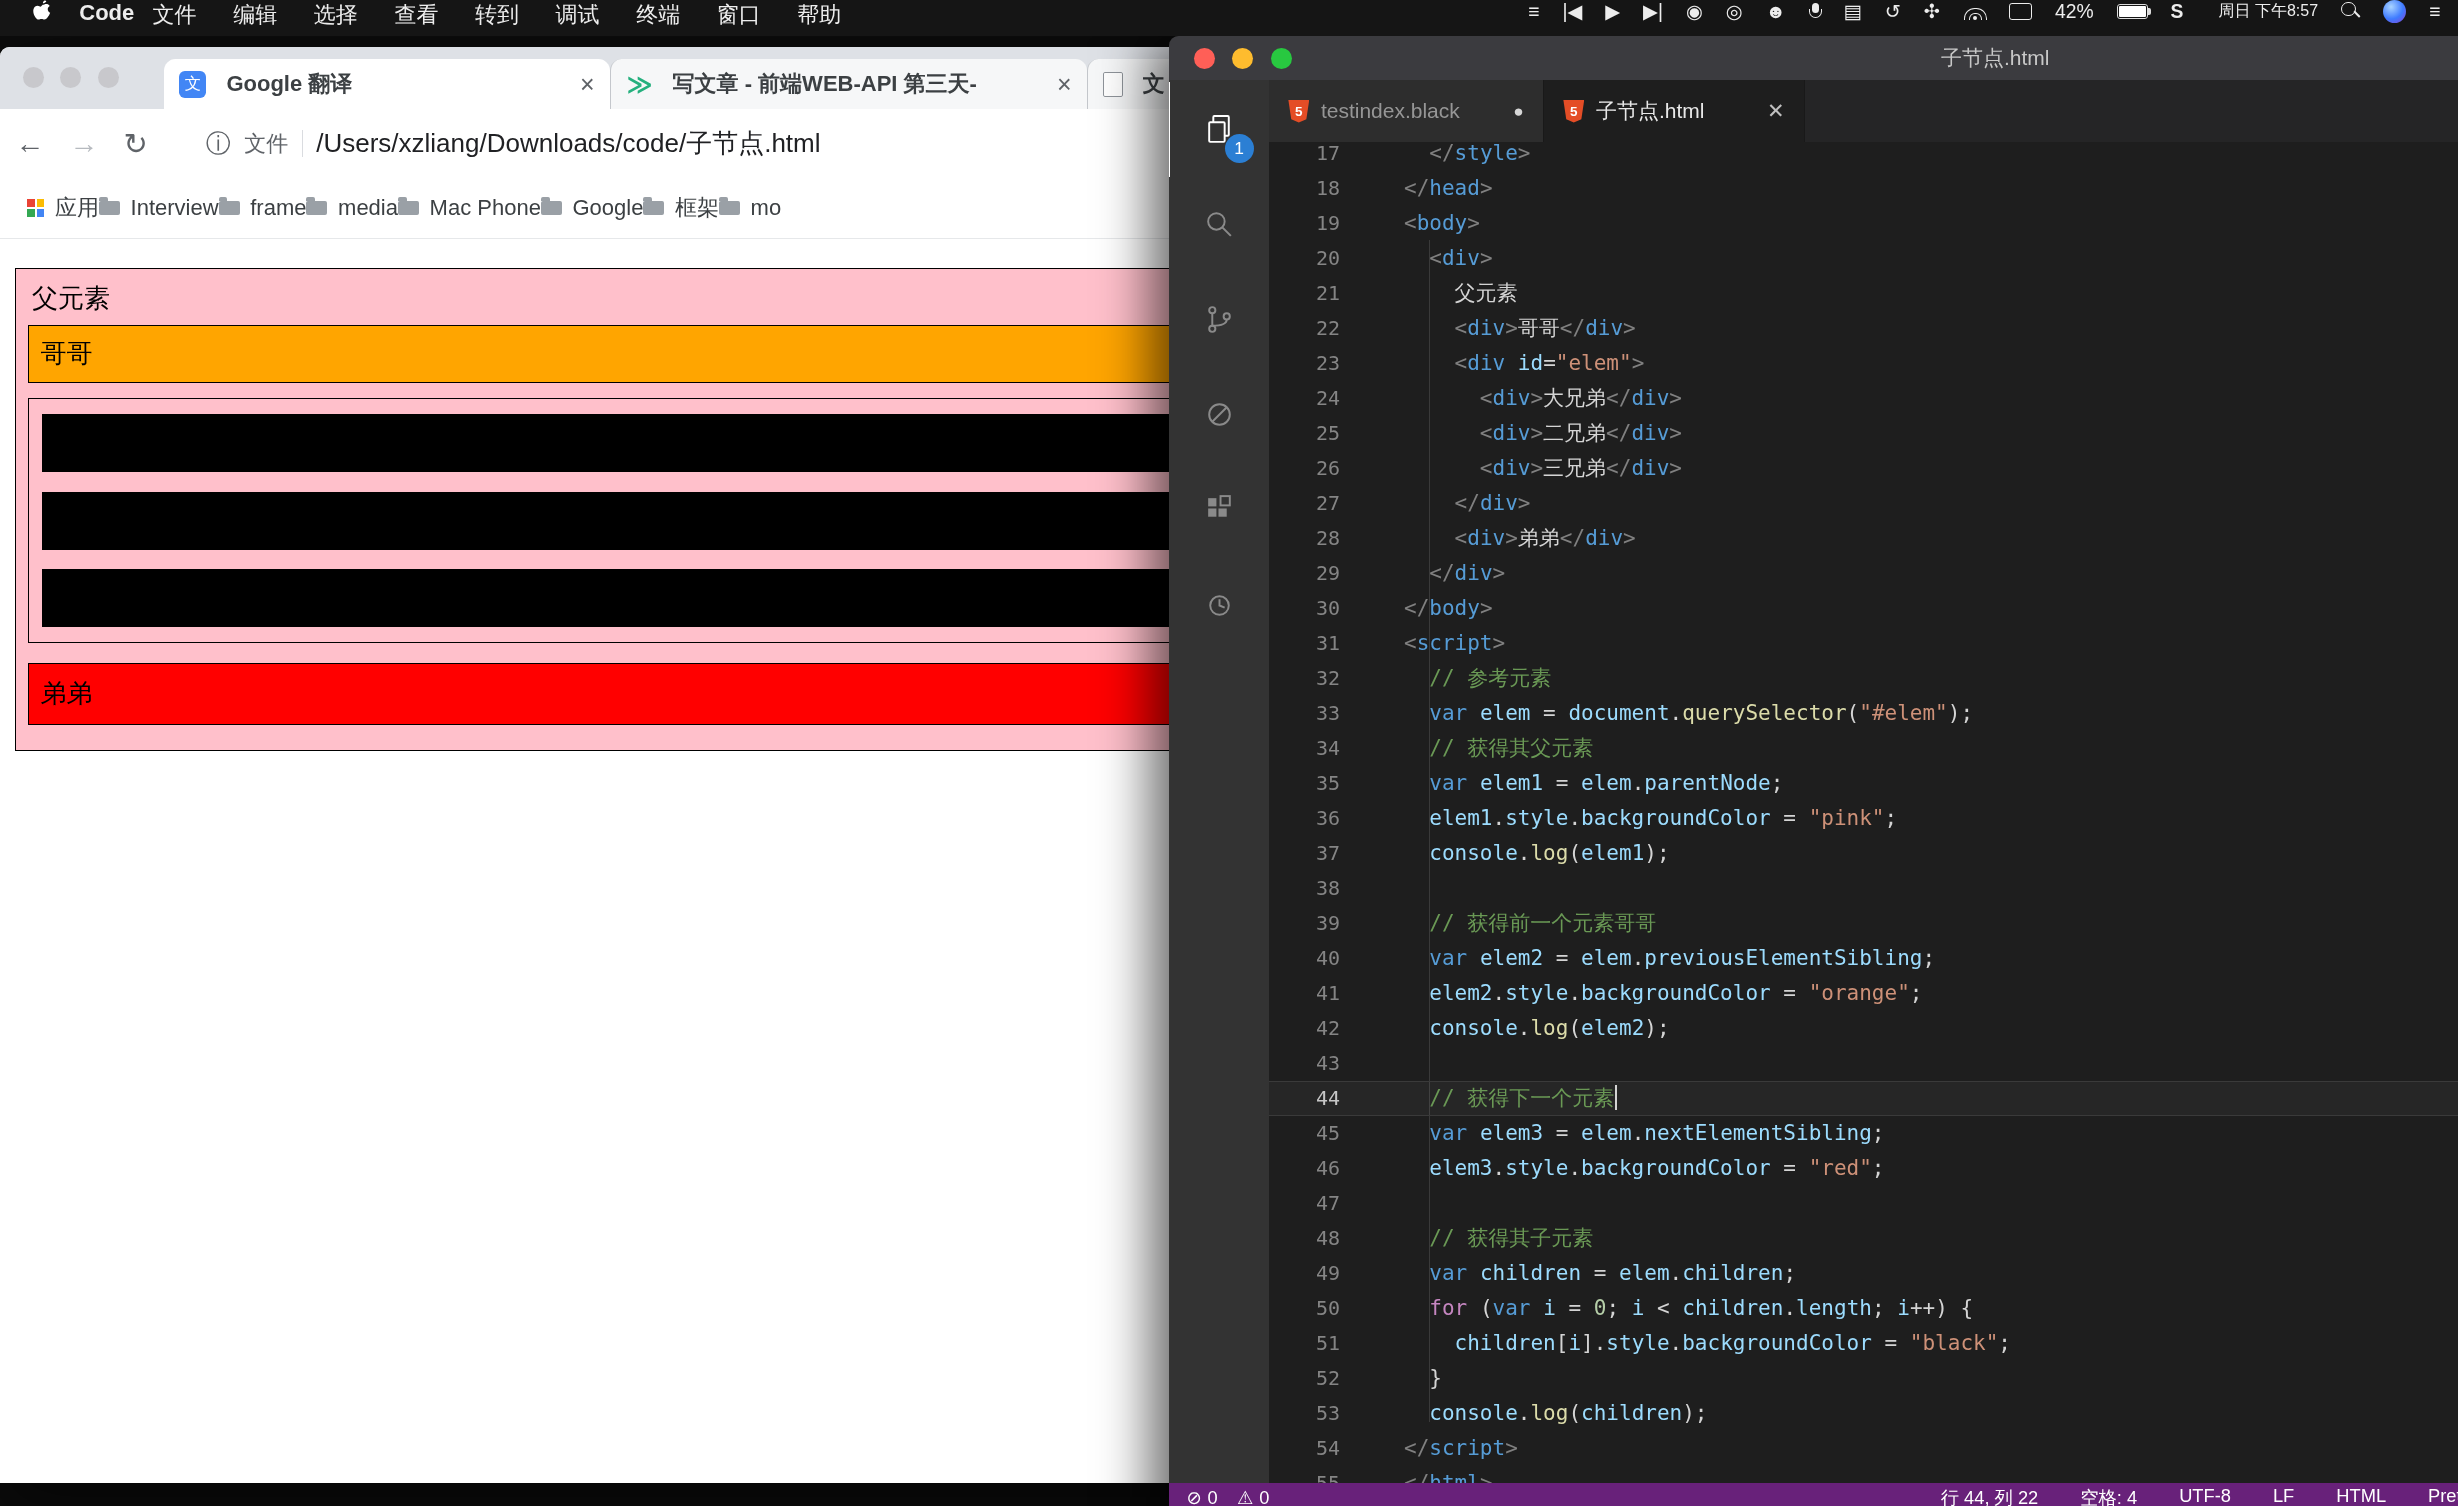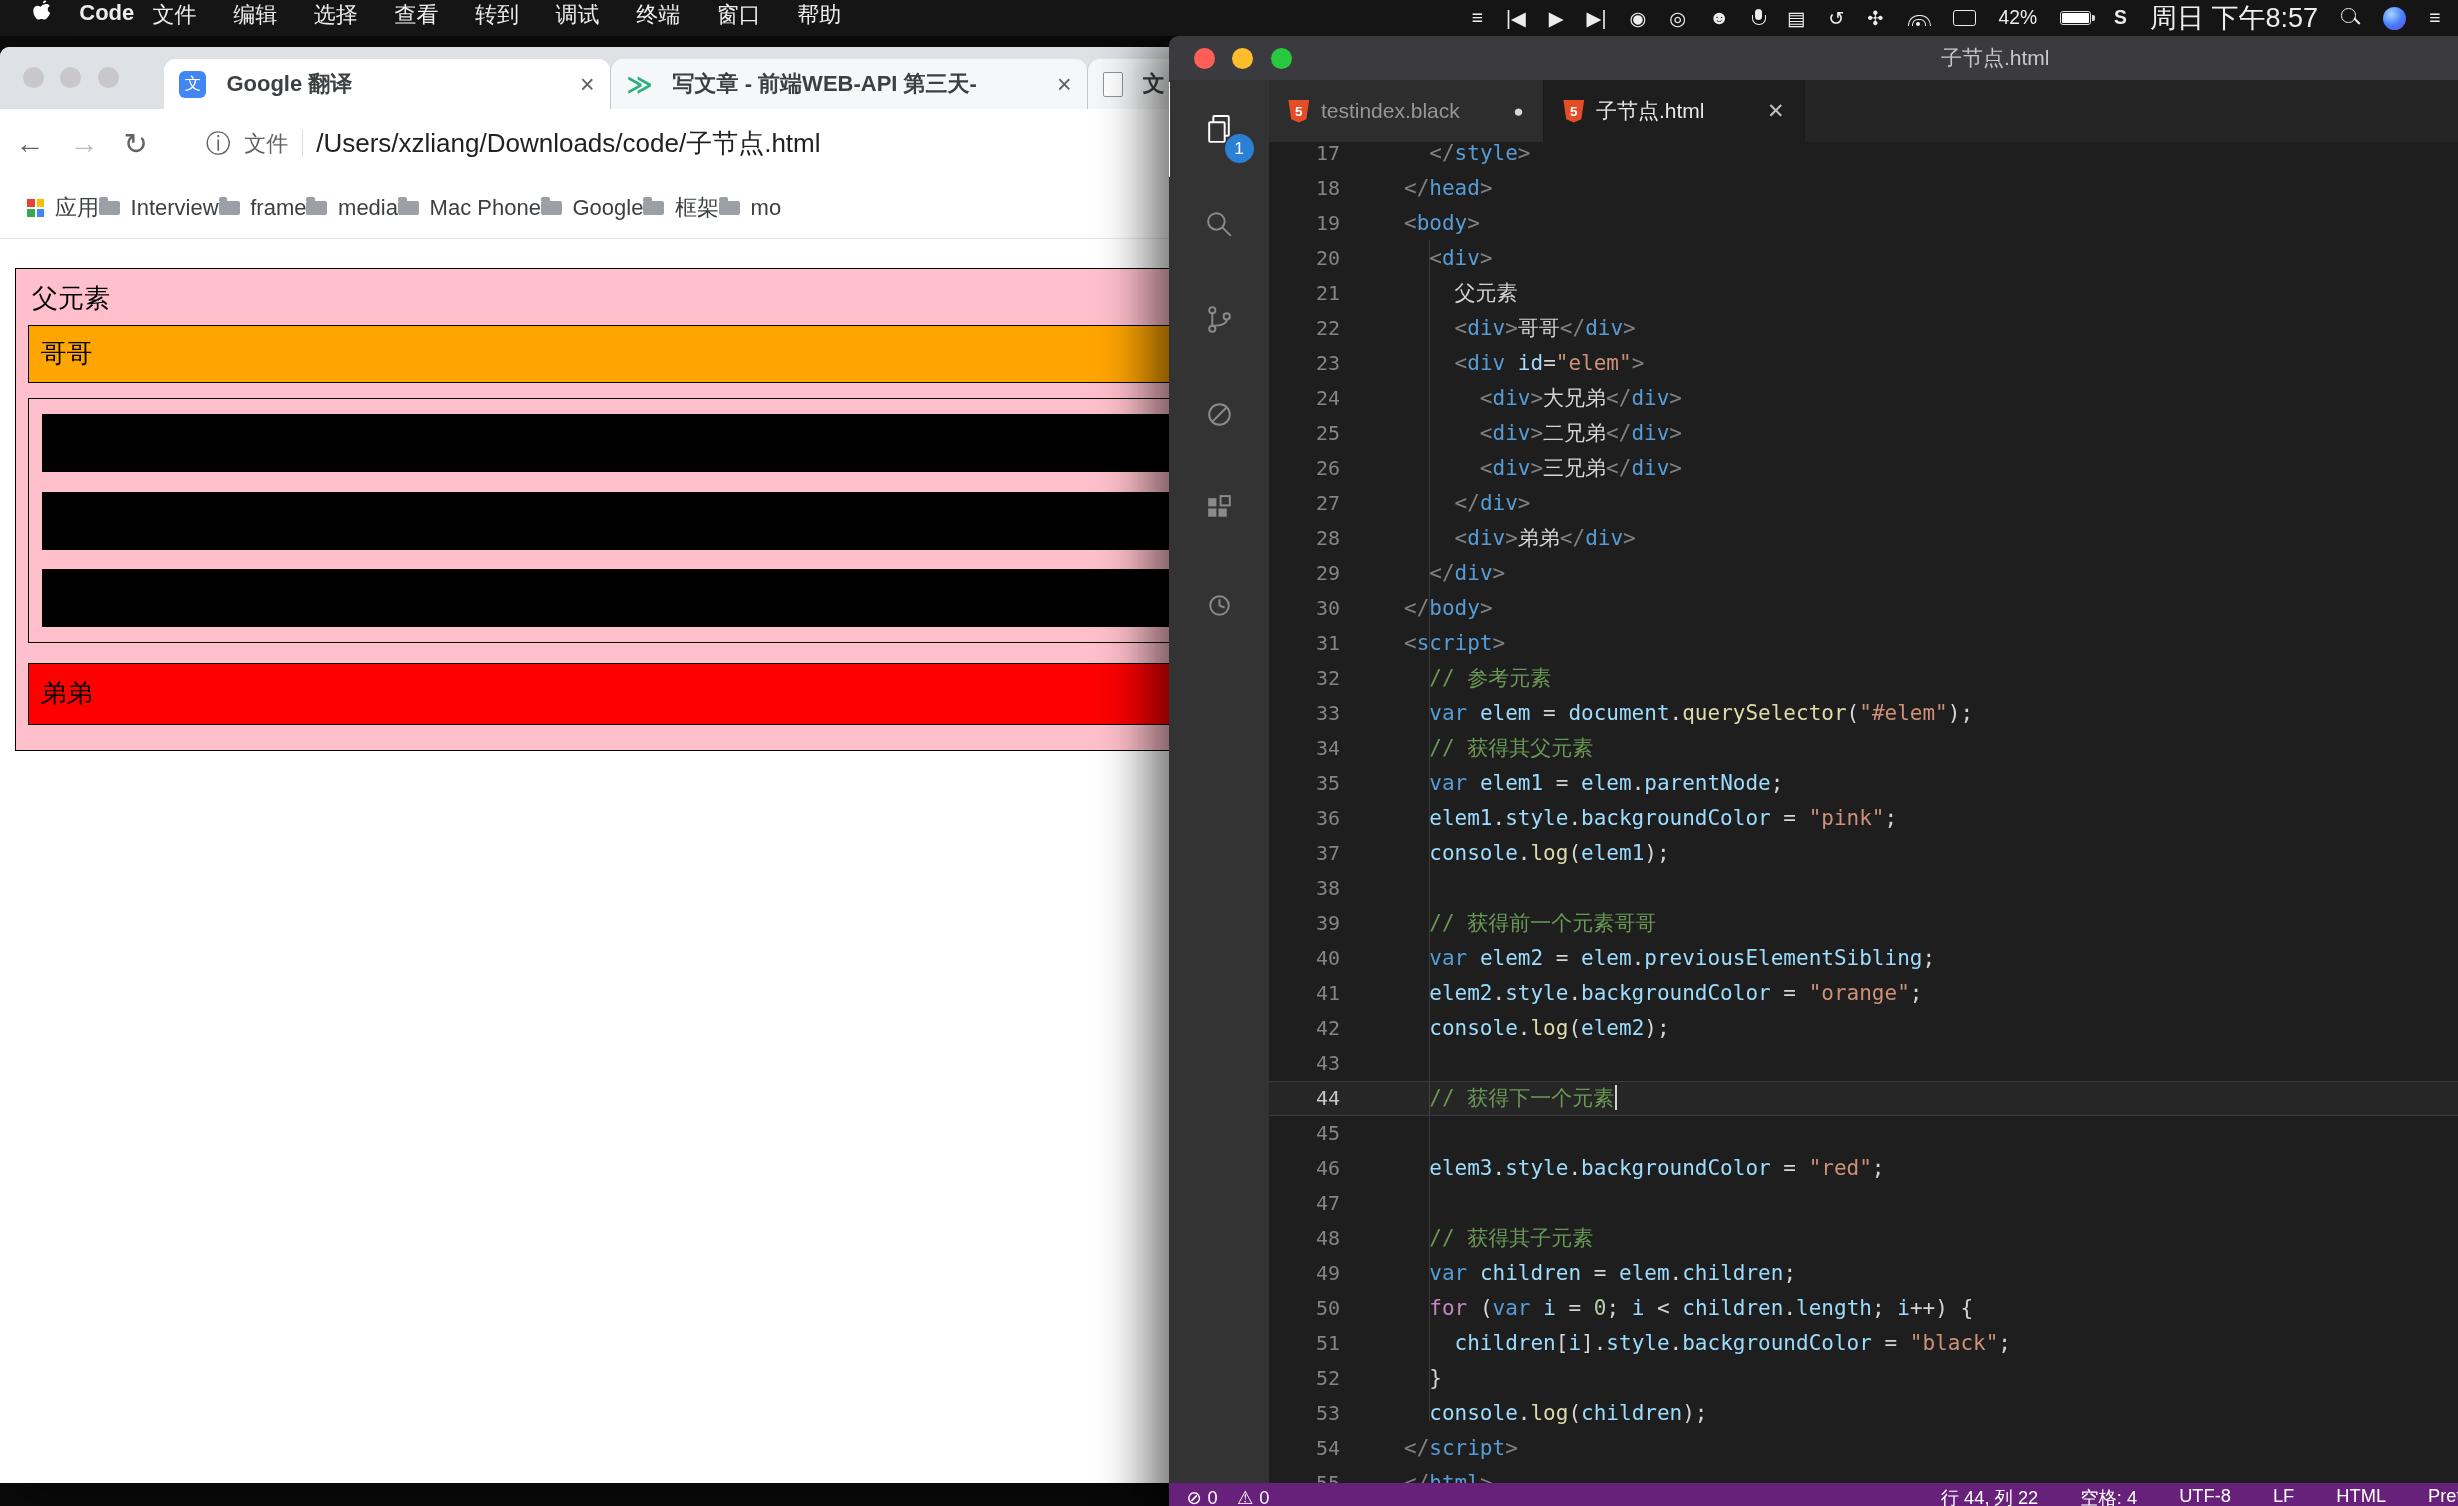--- a/index.html
+++ b/index.html
@@ -20,21 +20,21 @@
   .mic-icon::after { content:""; position:absolute; left:0; top:5.8px; width:11.6px; height:8.7px; border:1.9px solid #ededed; border-top:none; border-radius:0 0 6.8px 6.8px; }
   .wifi-icon { width:23px; height:16.4px; position:relative; display:inline-block; }
   .wifi-icon::before { content:""; position:absolute; bottom:0; left:1px; width:21px; height:10.6px; border:1.9px solid #ededed; border-bottom:none; border-radius:10.6px 10.6px 0 0; }
   .wifi-icon::after { content:""; position:absolute; bottom:0; left:5.8px; width:11.6px; height:5.8px; border:1.9px solid #ededed; border-bottom:none; border-radius:5.8px 5.8px 0 0; }
   .wifi-dot { position:absolute; bottom:0; left:9.7px; width:3.9px; height:3.9px; background:#ededed; border-radius:50%; }
   .disp-icon { width:23px; height:16.4px; border:1.9px solid #ededed; border-radius:2.9px; display:inline-block; }
   .batt-icon { width:31px; height:14.5px; border:1.9px solid #dddddd; border-radius:2.9px; position:relative; display:inline-block; }
   .batt-icon::before { content:""; position:absolute; inset:1px; background:#ffffff; border-radius:1px; }
   .batt-icon::after { content:""; position:absolute; right:-4.8px; top:2.9px; width:2.9px; height:6.8px; background:#dddddd; border-radius:0 1.9px 1.9px 0; }
   .batt-label { font-size:19.3px; }
-  .clock-label { font-size:27px; white-space:nowrap; }
+  .clock-label { font-size:16px; white-space:nowrap;margin-left:12px; }
   .search-mglass { width:19.3px; height:19.3px; position:relative; display:inline-block; }
   .search-mglass::before { content:""; position:absolute; left:0; top:0; width:12.6px; height:12.6px; border:1.9px solid #ededed; border-radius:50%; }
   .search-mglass::after { content:""; position:absolute; left:11.6px; top:11.6px; width:7.7px; height:1.9px; background:#ededed; transform:rotate(45deg); }
   .siri-avatar { width:23px; height:23px; border-radius:50%; display:inline-block;
                  background:radial-gradient(circle at 35% 30%, #a9d4ff, #3e7bff 55%, #8a3fd4); }
 
   
   #chrome-window { position:absolute; left:0; top:47px; width:1352px; height:1436px;
                    border-radius:9.7px 9.7px 0 0; overflow:hidden; background:#fff;
                    box-shadow:0 24px 68px rgba(0,0,0,0.55); }
@@ -371,21 +371,21 @@
             <div class="line"><span class="ln">35</span><span class="code"><span class="tk-x">  </span><span class="tk-k">var</span><span class="tk-x"> </span><span class="tk-v">elem1</span><span class="tk-x"> = </span><span class="tk-v">elem</span><span class="tk-x">.</span><span class="tk-v">parentNode</span><span class="tk-x">;</span></span></div>
             <div class="line"><span class="ln">36</span><span class="code"><span class="tk-x">  </span><span class="tk-v">elem1</span><span class="tk-x">.</span><span class="tk-v">style</span><span class="tk-x">.</span><span class="tk-v">backgroundColor</span><span class="tk-x"> = </span><span class="tk-s">"pink"</span><span class="tk-x">;</span></span></div>
             <div class="line"><span class="ln">37</span><span class="code"><span class="tk-x">  </span><span class="tk-v">console</span><span class="tk-x">.</span><span class="tk-f">log</span><span class="tk-x">(</span><span class="tk-v">elem1</span><span class="tk-x">);</span></span></div>
             <div class="line"><span class="ln">38</span><span class="code"></span></div>
             <div class="line"><span class="ln">39</span><span class="code"><span class="tk-x">  </span><span class="tk-c">// 获得前一个元素哥哥</span></span></div>
             <div class="line"><span class="ln">40</span><span class="code"><span class="tk-x">  </span><span class="tk-k">var</span><span class="tk-x"> </span><span class="tk-v">elem2</span><span class="tk-x"> = </span><span class="tk-v">elem</span><span class="tk-x">.</span><span class="tk-v">previousElementSibling</span><span class="tk-x">;</span></span></div>
             <div class="line"><span class="ln">41</span><span class="code"><span class="tk-x">  </span><span class="tk-v">elem2</span><span class="tk-x">.</span><span class="tk-v">style</span><span class="tk-x">.</span><span class="tk-v">backgroundColor</span><span class="tk-x"> = </span><span class="tk-s">"orange"</span><span class="tk-x">;</span></span></div>
             <div class="line"><span class="ln">42</span><span class="code"><span class="tk-x">  </span><span class="tk-v">console</span><span class="tk-x">.</span><span class="tk-f">log</span><span class="tk-x">(</span><span class="tk-v">elem2</span><span class="tk-x">);</span></span></div>
             <div class="line"><span class="ln">43</span><span class="code"></span></div>
             <div class="line cur"><span class="ln">44</span><span class="code"><span class="tk-x">  </span><span class="tk-c">// 获得下一个元素</span><span class="cursor"></span></span></div>
-            <div class="line"><span class="ln">45</span></div>
+            <div class="line"><span class="ln">45</span><span class="code"><span class="tk-x">  </span><span class="tk-k">var</span><span class="tk-x"> </span><span class="tk-v">elem3</span><span class="tk-x"> = </span><span class="tk-v">elem</span><span class="tk-x">.</span><span class="tk-v">nextElementSibling</span><span class="tk-x">;</span></span></div>
             <div class="line"><span class="ln">46</span><span class="code"><span class="tk-x">  </span><span class="tk-v">elem3</span><span class="tk-x">.</span><span class="tk-v">style</span><span class="tk-x">.</span><span class="tk-v">backgroundColor</span><span class="tk-x"> = </span><span class="tk-s">"red"</span><span class="tk-x">;</span></span></div>
             <div class="line"><span class="ln">47</span><span class="code"></span></div>
             <div class="line"><span class="ln">48</span><span class="code"><span class="tk-x">  </span><span class="tk-c">// 获得其子元素</span></span></div>
             <div class="line"><span class="ln">49</span><span class="code"><span class="tk-x">  </span><span class="tk-k">var</span><span class="tk-x"> </span><span class="tk-v">children</span><span class="tk-x"> = </span><span class="tk-v">elem</span><span class="tk-x">.</span><span class="tk-v">children</span><span class="tk-x">;</span></span></div>
             <div class="line"><span class="ln">50</span><span class="code"><span class="tk-x">  </span><span class="tk-kc">for</span><span class="tk-x"> (</span><span class="tk-k">var</span><span class="tk-x"> </span><span class="tk-v">i</span><span class="tk-x"> = </span><span class="tk-n">0</span><span class="tk-x">; </span><span class="tk-v">i</span><span class="tk-x"> &lt; </span><span class="tk-v">children</span><span class="tk-x">.</span><span class="tk-v">length</span><span class="tk-x">; </span><span class="tk-v">i</span><span class="tk-x">++) {</span></span></div>
             <div class="line"><span class="ln">51</span><span class="code"><span class="tk-x">    </span><span class="tk-v">children</span><span class="tk-x">[</span><span class="tk-v">i</span><span class="tk-x">].</span><span class="tk-v">style</span><span class="tk-x">.</span><span class="tk-v">backgroundColor</span><span class="tk-x"> = </span><span class="tk-s">"black"</span><span class="tk-x">;</span></span></div>
             <div class="line"><span class="ln">52</span><span class="code"><span class="tk-x">  }</span></span></div>
             <div class="line"><span class="ln">53</span><span class="code"><span class="tk-x">  </span><span class="tk-v">console</span><span class="tk-x">.</span><span class="tk-f">log</span><span class="tk-x">(</span><span class="tk-v">children</span><span class="tk-x">);</span></span></div>
             <div class="line"><span class="ln">54</span><span class="code"><span class="tk-p">&lt;/</span><span class="tk-t">script</span><span class="tk-p">&gt;</span></span></div>
             <div class="line"><span class="ln">55</span><span class="code"><span class="tk-p">&lt;/</span><span class="tk-t">html</span><span class="tk-p">&gt;</span></span></div>

